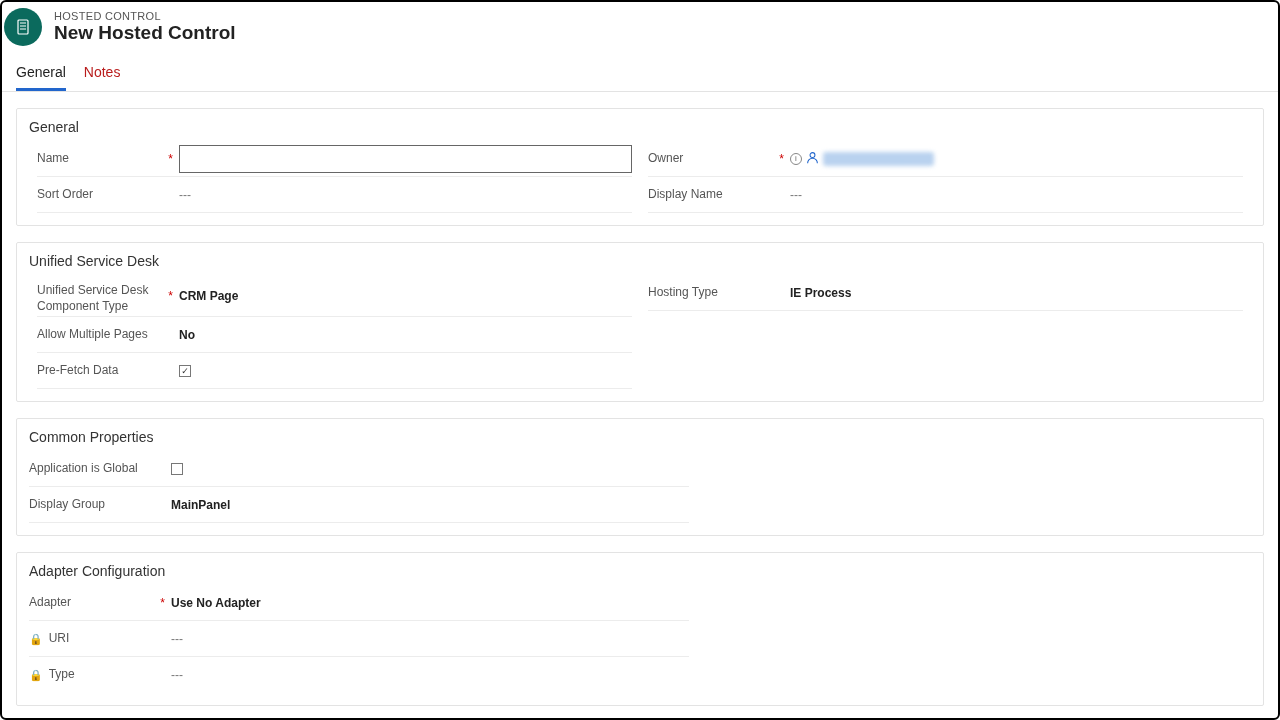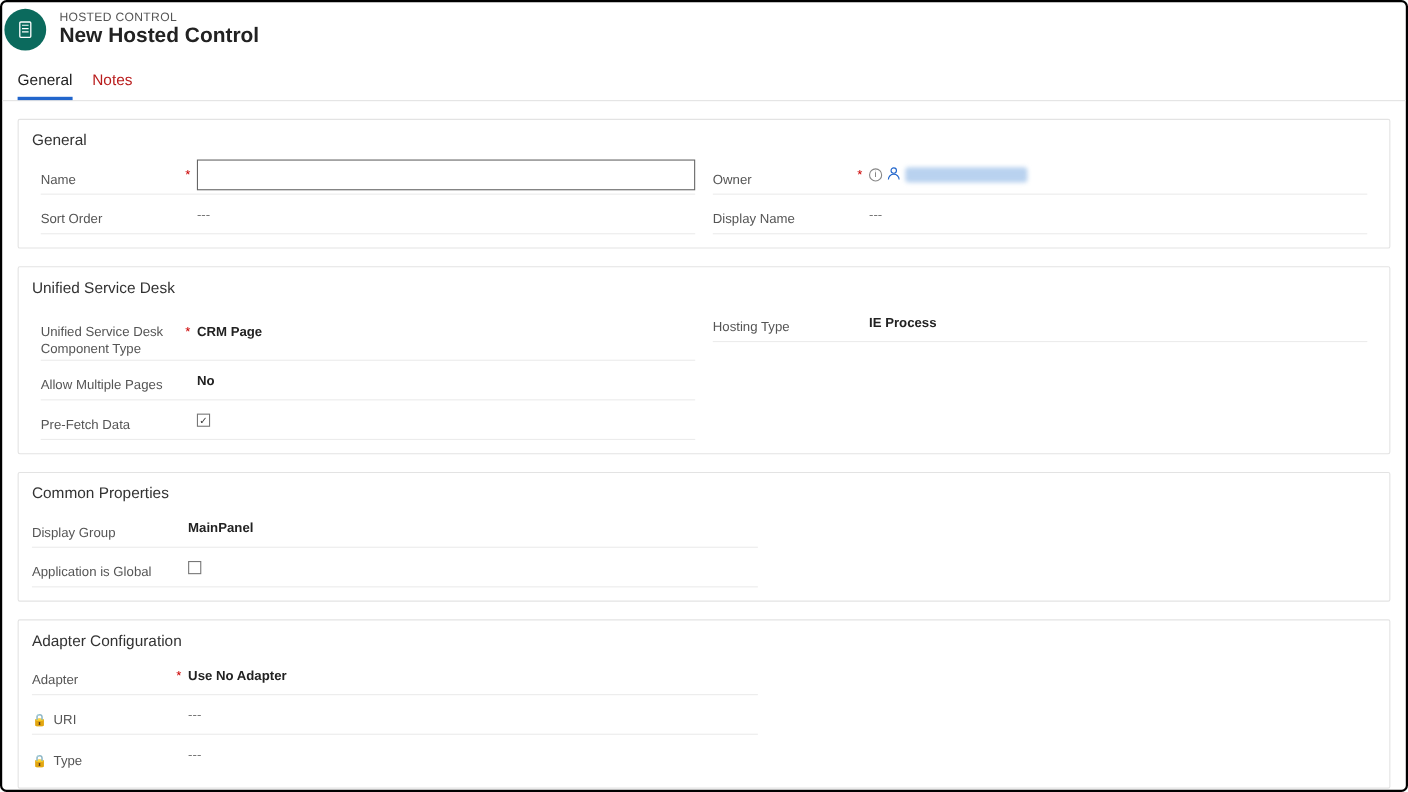--- a/index.html
+++ b/index.html
@@ -18,21 +18,21 @@
   
   .section { border: 1px solid #e3e3e3; border-radius: 2px; background: #fff; }
   .section-title { font-size: 14px; color: #333; padding: 10px 12px 6px 12px; }
   .section-body { padding: 0 12px 12px 12px; }
   
   .cols { display: flex; gap: 0; }
   .col { flex: 1; padding: 0 8px; }
   
   .field-row { display: flex; align-items: center; border-bottom: 1px solid #ececec; min-height: 36px; padding: 2px 0; }
   .field-row.noborder { border-bottom: none; }
-  .field-label { width: 130px; font-size: 12px; color: #555; line-height: 1.3; display: flex; align-items: center; gap: 4px; margin-top: 11px; }
+  .field-label { width: 130px; font-size: 12px; color: #555; line-height: 1.3; display: flex; align-items: center; gap: 4px; }
   .field-label.multi { align-items: flex-start; padding-top: 6px; }
   .req { color: #c00; font-size: 12px; padding-right: 6px; width: 12px; text-align: right; }
   .field-value { flex: 1; font-size: 12px; color: #222; display: flex; align-items: center; }
   .field-value.bold { font-weight: 700; }
   .placeholder-dash { color: #777; }
   
   .text-input { width: 100%; height: 28px; border: 1px solid #666; padding: 0 6px; font-size: 12px; background: #fff; }
   
   .checkbox { width: 12px; height: 12px; border: 1px solid #777; display: inline-flex; align-items: center; justify-content: center; font-size: 9px; color: #333; background: #fff; }
   
@@ -147,30 +147,30 @@
         </div>
       </div>
     </div>
   </div>
 
   <div class="section">
     <div class="section-title">Common Properties</div>
     <div class="section-body">
       <div class="half-width">
         <div class="field-row">
-          <div class="field-label">Display Group</div>
-          <div class="req"></div>
-          <div class="field-value bold">MainPanel</div>
-        </div>
-        <div class="field-row">
           <div class="field-label">Application is Global</div>
           <div class="req"></div>
           <div class="field-value">
             <span class="checkbox"></span>
           </div>
+        </div>
+        <div class="field-row">
+          <div class="field-label">Display Group</div>
+          <div class="req"></div>
+          <div class="field-value bold">MainPanel</div>
         </div>
       </div>
     </div>
   </div>
 
   <div class="section">
     <div class="section-title">Adapter Configuration</div>
     <div class="section-body">
       <div class="half-width">
         <div class="field-row">

